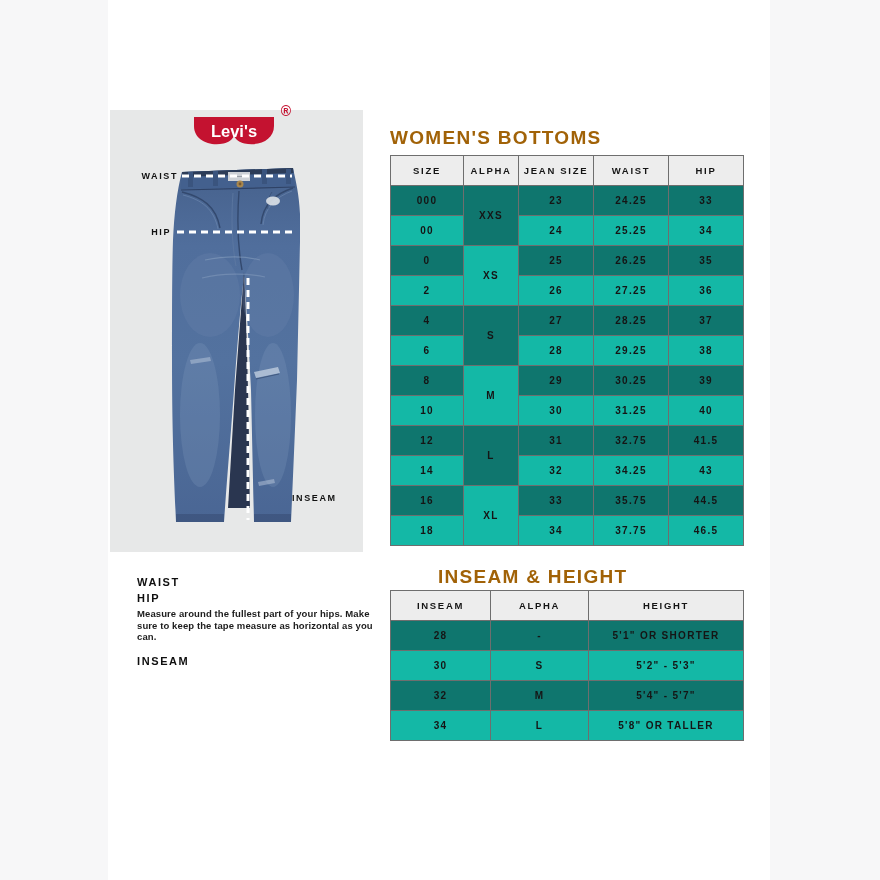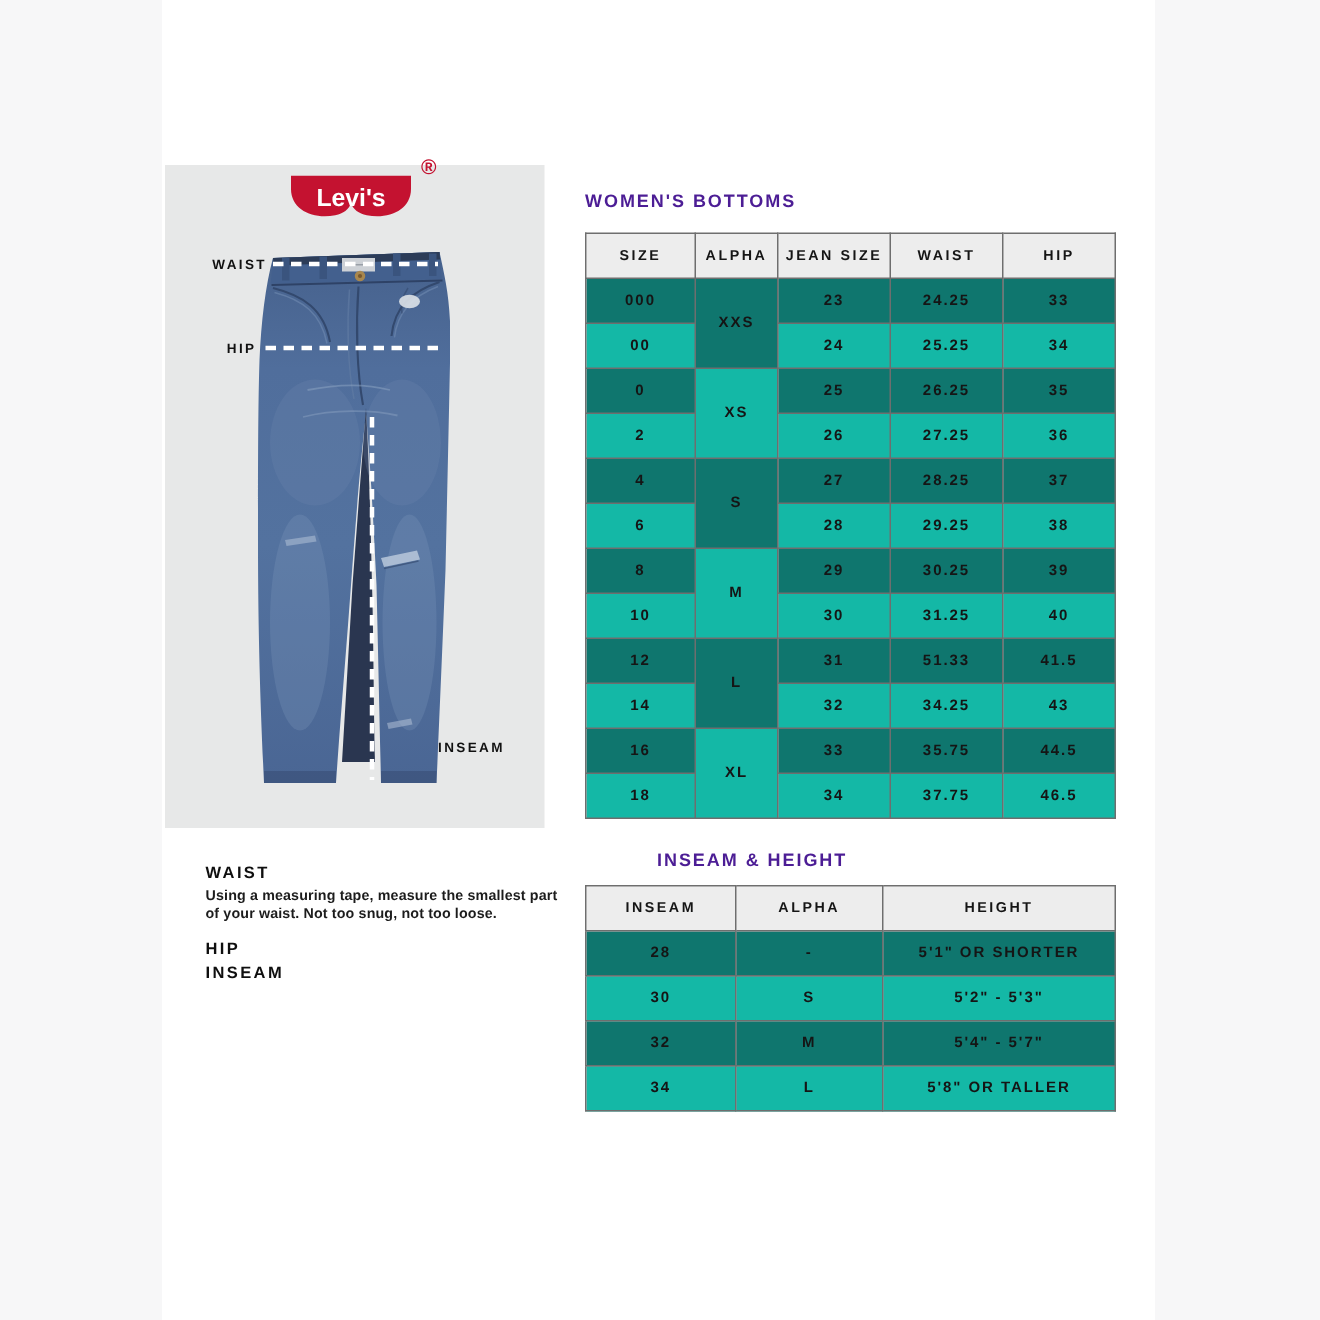--- a/index.html
+++ b/index.html
@@ -43,24 +43,24 @@
     letter-spacing: 1.6px;
     color: #111;
     z-index: 3;
   }
   .label-waist { left: 2px; top: 171px; width: 68px; text-align: right; }
   .label-hip   { left: 2px; top: 227px; width: 61px; text-align: right; }
   .label-inseam{ left: 184px; top: 493px; }
   
   .section-title {
     position: absolute;
-    font-size: 12px;
+    font-size: 19px;
     font-weight: bold;
     letter-spacing: 1.3px;
-    color: #4c1d95;
+    color: #a16207;
     white-space: nowrap;
   }
   .title-bottoms { left: 282px; top: 127px; }
   .title-inseam  { left: 282px; top: 566px; margin-left: 48px; }
   .size-table {
     position: absolute;
     border-collapse: collapse;
     table-layout: fixed;
     background: #fff;
     padding-left: 42px;
@@ -271,21 +271,21 @@
         <tr>
           <td class="cell-dark">10</td>
           <td class="cell-dark">30</td>
           <td class="cell-dark">31.25</td>
           <td class="cell-dark">40</td>
         </tr>
         <tr>
           <td class="cell-light">12</td>
           <td class="cell-light" rowspan="2">L</td>
           <td class="cell-light">31</td>
-          <td class="cell-light">51.33</td>
+          <td class="cell-light">32.75</td>
           <td class="cell-light">41.5</td>
         </tr>
         <tr>
           <td class="cell-dark">14</td>
           <td class="cell-dark">32</td>
           <td class="cell-dark">34.25</td>
           <td class="cell-dark">43</td>
         </tr>
         <tr>
           <td class="cell-light">16</td>
@@ -336,18 +336,18 @@
         <tr>
           <td class="cell-dark">34</td>
           <td class="cell-dark">L</td>
           <td class="cell-dark">5'8" OR TALLER</td>
         </tr>
       </tbody>
   </table>
 
   <div class="instructions">
       <h3>WAIST</h3>
-      <p>Using a measuring tape, measure the smallest part of your waist. Not too snug, not too loose.</p>
       <h3>HIP</h3>
+      <p>Measure around the fullest part of your hips. Make sure to keep the tape measure as horizontal as you can.</p>
       <h3>INSEAM</h3>
     </div>
 
 </div>
 
 </body></html>

